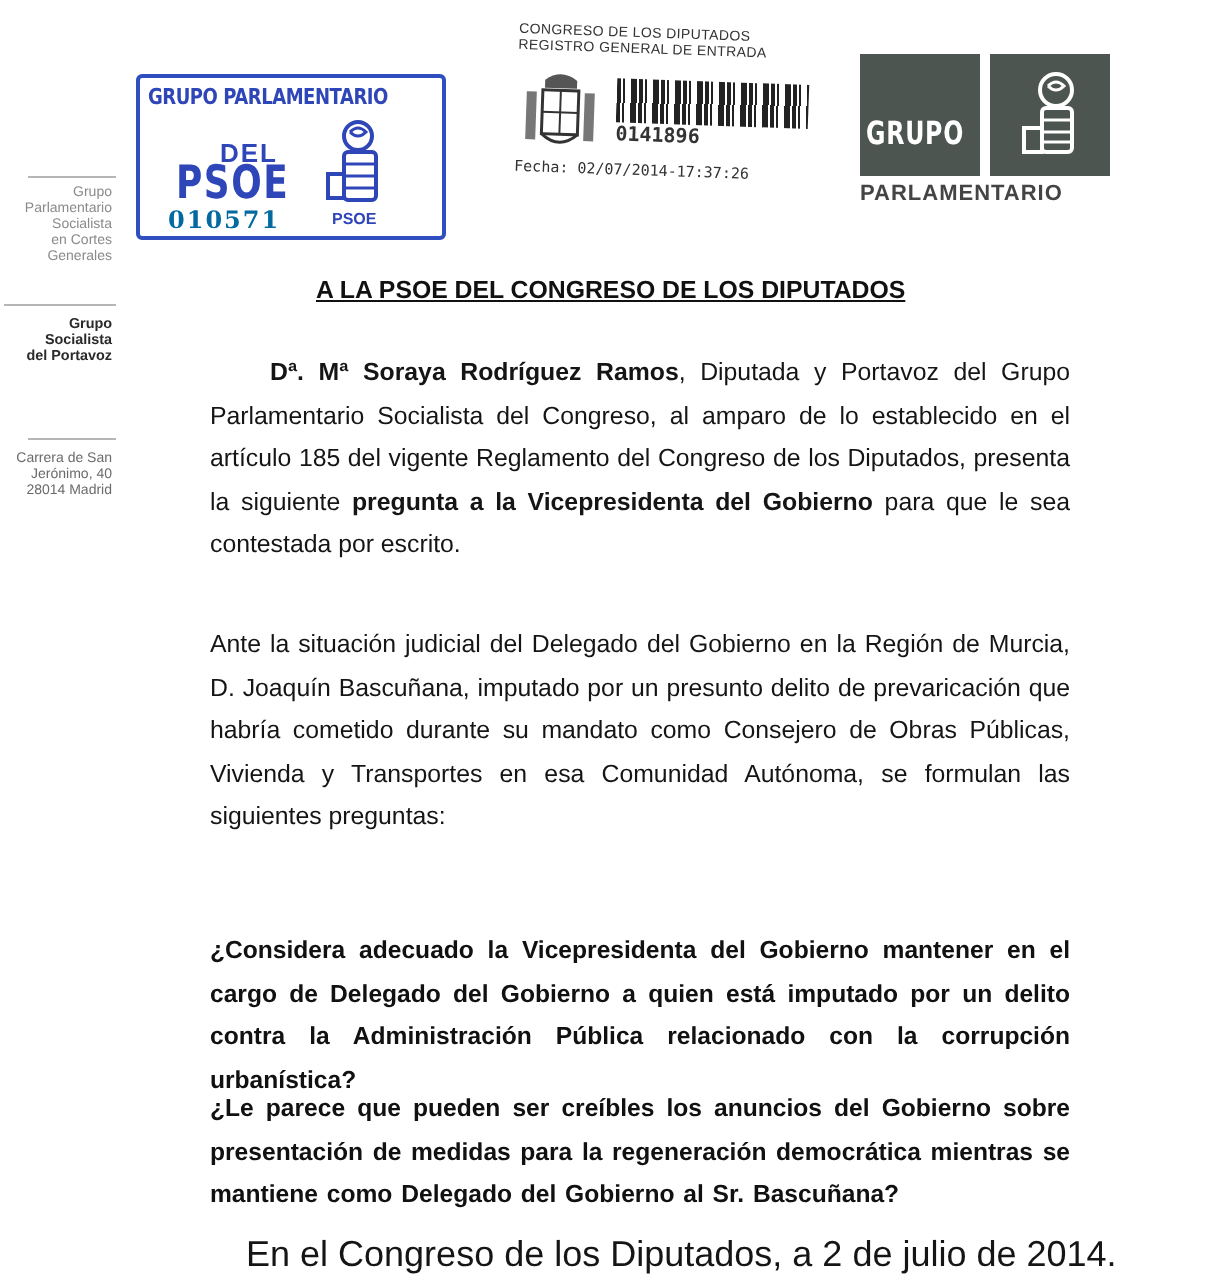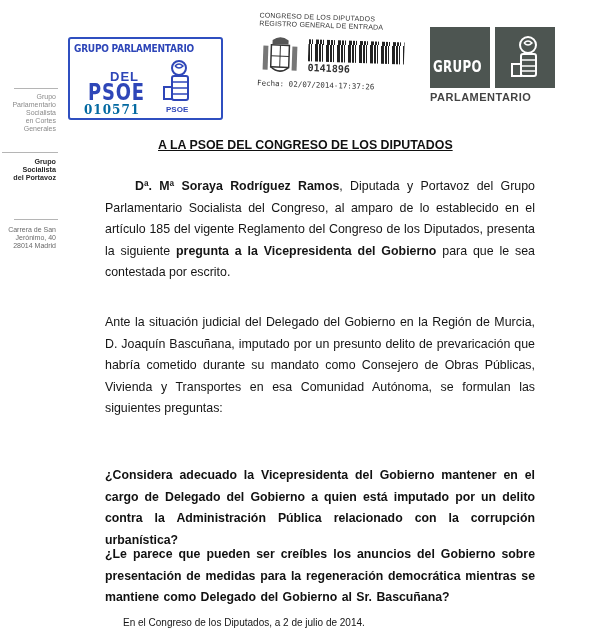--- a/index.html
+++ b/index.html
@@ -45,21 +45,21 @@
 
     
     .title { position: absolute; left: 158px; top: 138px; font-weight: bold; font-size: 12.4px; text-decoration: underline; color: #111; white-space: nowrap; }
     .para { position: absolute; left: 105px; width: 430px; font-size: 12.4px; line-height: 21.5px; text-align: justify; color: #151515; }
     .para b { font-weight: bold; margin-top: 37px; }
     .p1 { top: 176px; text-indent: 30px; }
     .p2 { top: 312px; }
     .q { position: absolute; left: 105px; width: 430px; font-size: 12.3px; line-height: 21.5px; font-weight: bold; text-align: justify; color: #111; word-spacing: 1px; }
     .q1 { top: 465px; }
     .q2 { top: 544px; }
-    .closing { position: absolute; left: 123px; top: 617px; font-size: 10px; color: #151515; white-space: nowrap; }
+    .closing { position: absolute; left: 123px; top: 617px; font-size: 18px; color: #151515; white-space: nowrap; }
   </style>
 </head>
 <body>
 
 <div class="margin-rule" style="left:14px;top:88px;width:44px;"></div>
 <div class="margin-col" style="top:93px;">
   <div class="margin-text">Grupo</div>
   <div class="margin-text">Parlamentario</div>
   <div class="margin-text">Socialista</div>
   <div class="margin-text">en Cortes</div>

